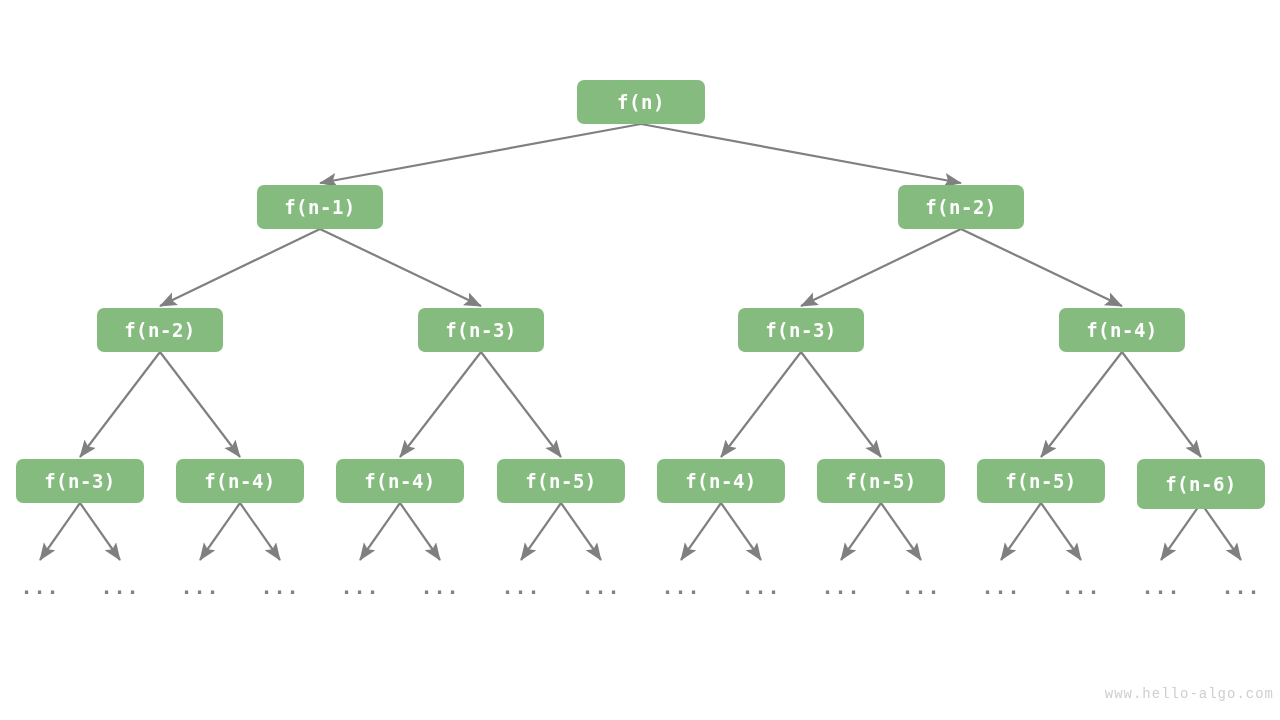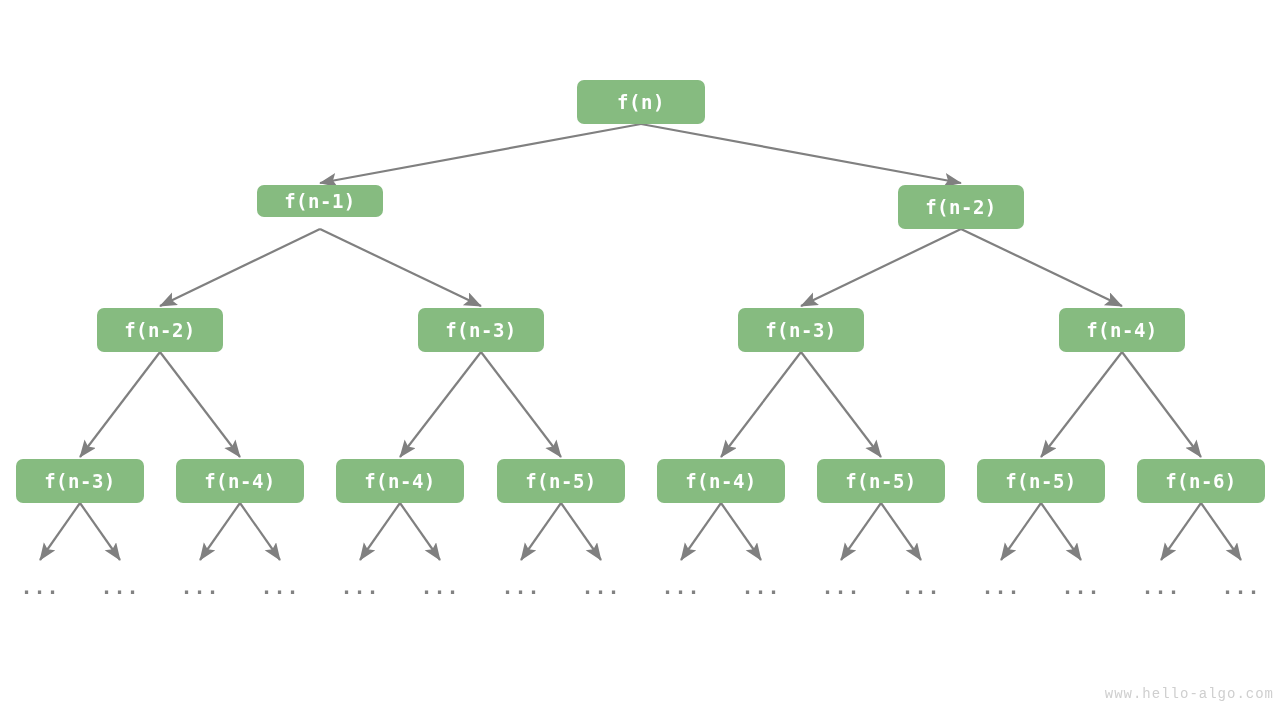--- a/index.html
+++ b/index.html
@@ -105,21 +105,21 @@
         <line x1="1041" y1="503" x2="1081" y2="560" stroke="#808080" stroke-width="2.2" marker-end="url(#arrowhead)"></line>
         <line x1="1201" y1="503" x2="1161" y2="560" stroke="#808080" stroke-width="2.2" marker-end="url(#arrowhead)"></line>
         <line x1="1201" y1="503" x2="1241" y2="560" stroke="#808080" stroke-width="2.2" marker-end="url(#arrowhead)"></line>
       </g>
   </svg>
 
   <div id="node-layer">
       <div class="node" style="left: 577px; top: 80px; width: 128px; height: 44px; background: rgb(134, 187, 128); color: rgb(255, 255, 255);">
         <span>f(n)</span>
       </div>
-      <div class="node" style="left: 257px; top: 185px; width: 126px; height: 32px; background: rgb(134, 187, 128); color: rgb(255, 255, 255);">
+      <div class="node" style="left: 257px; top: 185px; width: 126px; height: 44px; background: rgb(134, 187, 128); color: rgb(255, 255, 255);">
         <span>f(n-1)</span>
       </div>
       <div class="node" style="left: 898px; top: 185px; width: 126px; height: 44px; background: rgb(134, 187, 128); color: rgb(255, 255, 255);">
         <span>f(n-2)</span>
       </div>
       <div class="node" style="left: 97px; top: 308px; width: 126px; height: 44px; background: rgb(134, 187, 128); color: rgb(255, 255, 255);">
         <span>f(n-2)</span>
       </div>
       <div class="node" style="left: 418px; top: 308px; width: 126px; height: 44px; background: rgb(134, 187, 128); color: rgb(255, 255, 255);">
         <span>f(n-3)</span>
@@ -144,21 +144,21 @@
       </div>
       <div class="node" style="left: 657px; top: 459px; width: 128px; height: 44px; background: rgb(134, 187, 128); color: rgb(255, 255, 255);">
         <span>f(n-4)</span>
       </div>
       <div class="node" style="left: 817px; top: 459px; width: 128px; height: 44px; background: rgb(134, 187, 128); color: rgb(255, 255, 255);">
         <span>f(n-5)</span>
       </div>
       <div class="node" style="left: 977px; top: 459px; width: 128px; height: 44px; background: rgb(134, 187, 128); color: rgb(255, 255, 255);">
         <span>f(n-5)</span>
       </div>
-      <div class="node" style="left: 1137px; top: 459px; width: 128px; height: 44px; background: rgb(134, 187, 128); color: rgb(255, 255, 255);">
+      <div class="node" style="left: 1137px; top: 459px; width: 128px; height: 50px; background: rgb(134, 187, 128); color: rgb(255, 255, 255);">
         <span>f(n-6)</span>
       </div>
     </div>
   <div id="ellipsis-layer">
       <div class="ellipsis" style="left: 40px; top: 587px; color: rgb(130, 130, 130);">...</div>
       <div class="ellipsis" style="left: 120px; top: 587px; color: rgb(130, 130, 130);">...</div>
       <div class="ellipsis" style="left: 200px; top: 587px; color: rgb(130, 130, 130);">...</div>
       <div class="ellipsis" style="left: 280px; top: 587px; color: rgb(130, 130, 130);">...</div>
       <div class="ellipsis" style="left: 360px; top: 587px; color: rgb(130, 130, 130);">...</div>
       <div class="ellipsis" style="left: 440px; top: 587px; color: rgb(130, 130, 130);">...</div>

